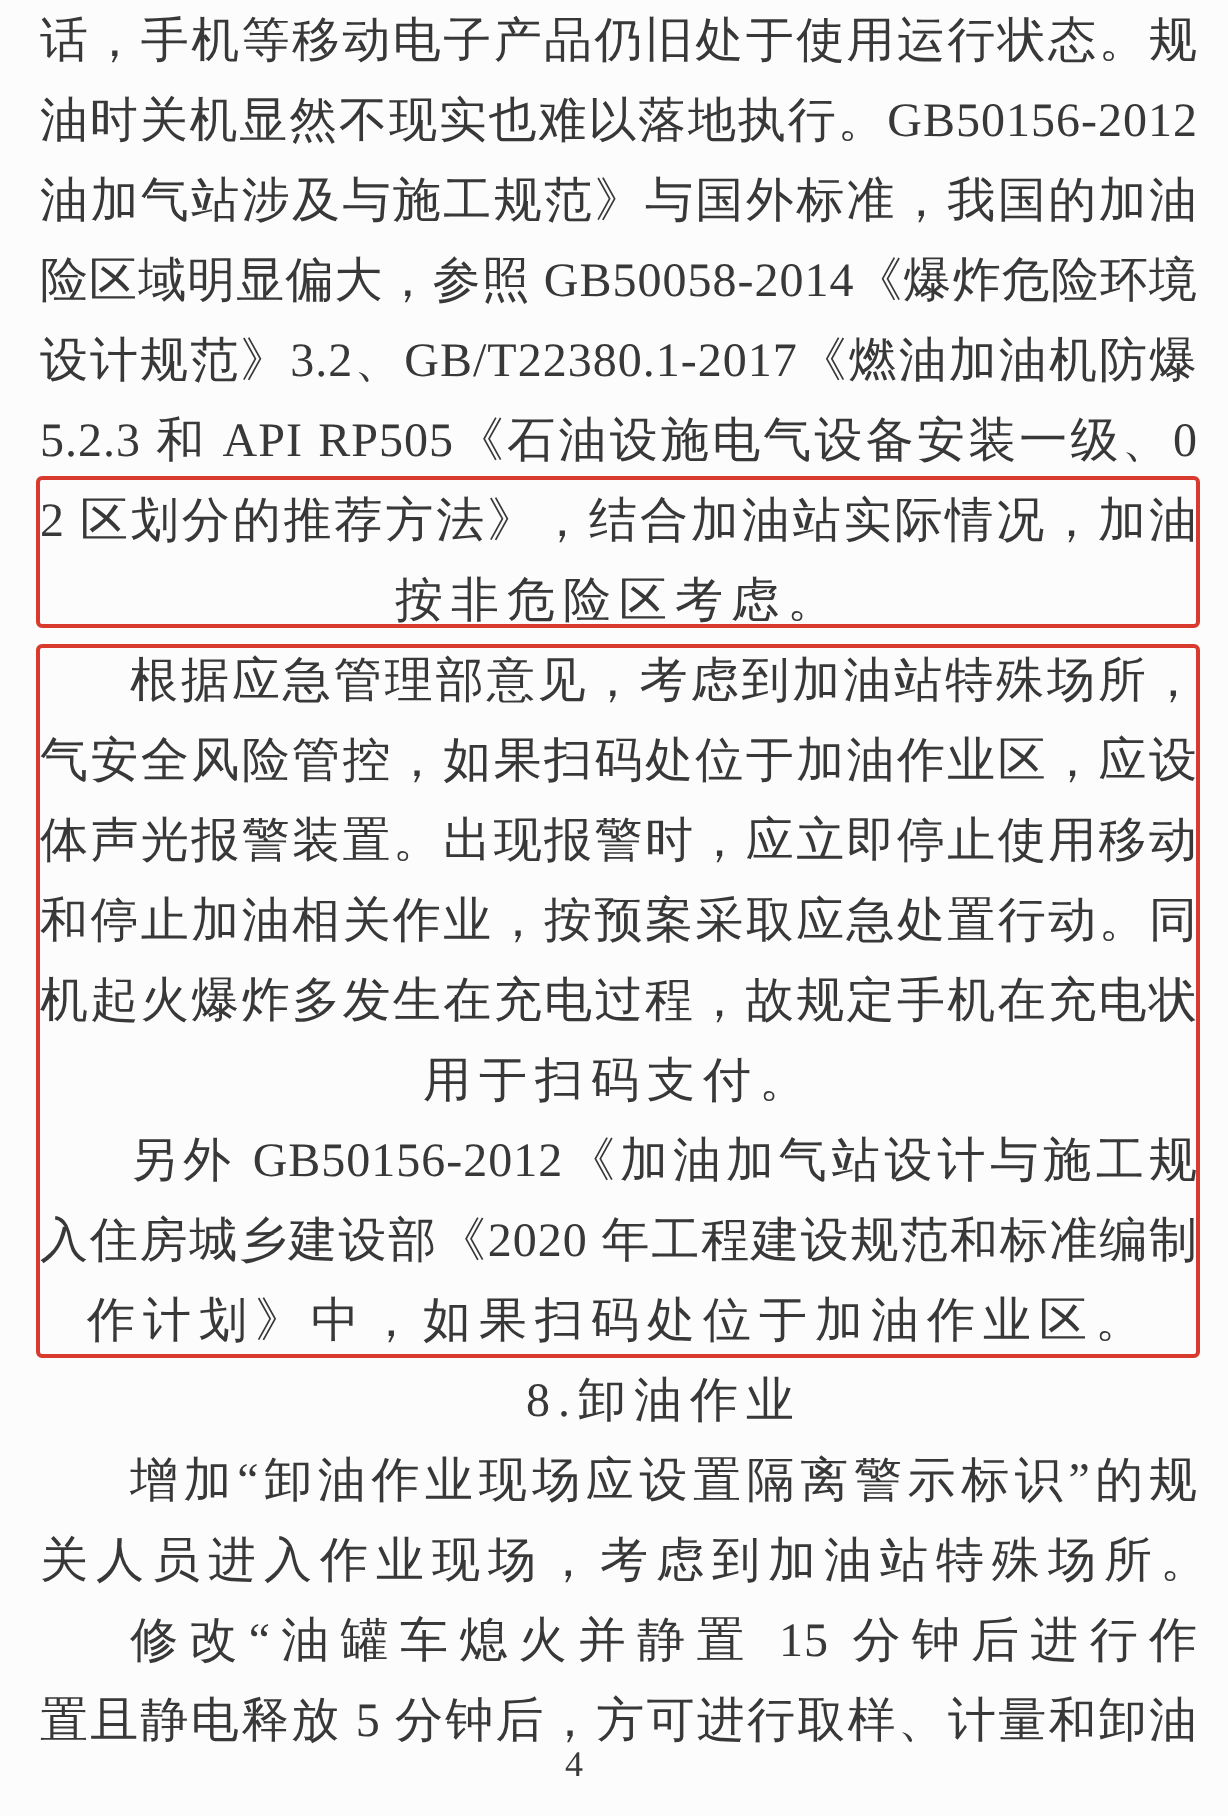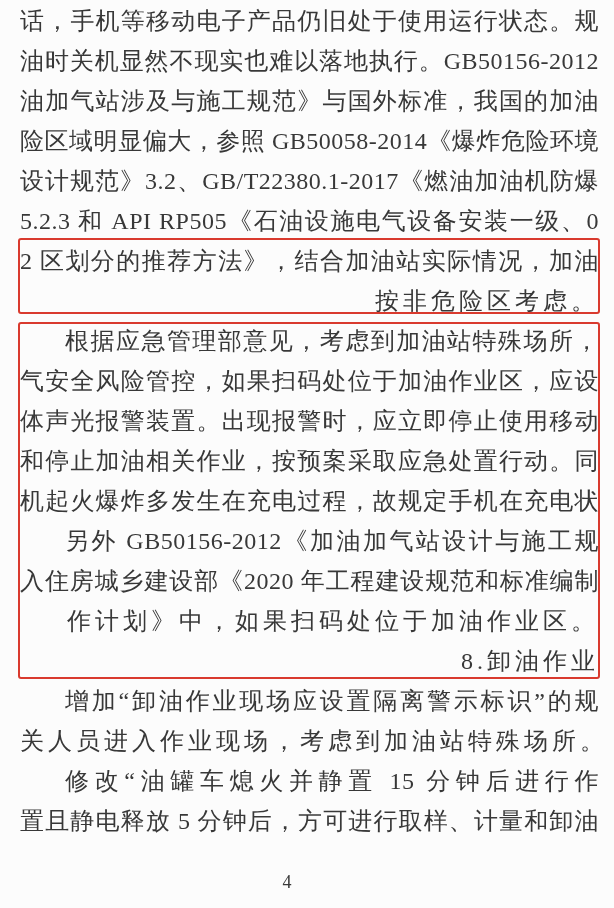--- a/index.html
+++ b/index.html
@@ -25,21 +25,21 @@
     white-space: nowrap;
     overflow: hidden;
   }
   .line.j {
     white-space: normal;
     text-align: justify;
     text-align-last: justify;
     letter-spacing: 0.5px;
   }
   .line.l {
-    text-align: right;
+    text-align: center;
     letter-spacing: 4px;
   }
   .line.i { text-indent: 45px; }
   .hl-box {
     position: absolute;
     border: 2.5px solid #d93a2e;
     border-radius: 3px;
     pointer-events: none;
     box-sizing: border-box;
   }
@@ -67,20 +67,21 @@
     <div class="line j">险区域明显偏大，参照 GB50058-2014《爆炸危险环境电力装置</div>
     <div class="line j">设计规范》3.2、GB/T22380.1-2017《燃油加油机防爆安全技术》</div>
     <div class="line j">5.2.3 和 API RP505《石油设施电气设备安装一级、0 区、1 区和</div>
     <div class="line j">2 区划分的推荐方法》，结合加油站实际情况，加油作业区可以</div>
     <div class="line l">按非危险区考虑。</div>
     <div class="line j i">根据应急管理部意见，考虑到加油站特殊场所，为加强油</div>
     <div class="line j">气安全风险管控，如果扫码处位于加油作业区，应设置可燃气</div>
     <div class="line j">体声光报警装置。出现报警时，应立即停止使用移动通讯设备</div>
     <div class="line j">和停止加油相关作业，按预案采取应急处置行动。同时考虑手</div>
     <div class="line j">机起火爆炸多发生在充电过程，故规定手机在充电状态下严禁</div>
+    <div class="line l">用于扫码支付。</div>
     <div class="line j i">另外 GB50156-2012《加油加气站设计与施工规范》已被列</div>
     <div class="line j">入住房城乡建设部《2020 年工程建设规范和标准编制及相关工</div>
     <div class="line l">作计划》中，如果扫码处位于加油作业区。</div>
     <div class="line l i">8.卸油作业</div>
     <div class="line j i">增加“卸油作业现场应设置隔离警示标识”的规定，避免无</div>
     <div class="line l">关人员进入作业现场，考虑到加油站特殊场所。</div>
     <div class="line j i">修改“油罐车熄火并静置 15 分钟后进行作业”为“油罐车静</div>
     <div class="line j">置且静电释放 5 分钟后，方可进行取样、计量和卸油等相关作</div>
   </div>
 

